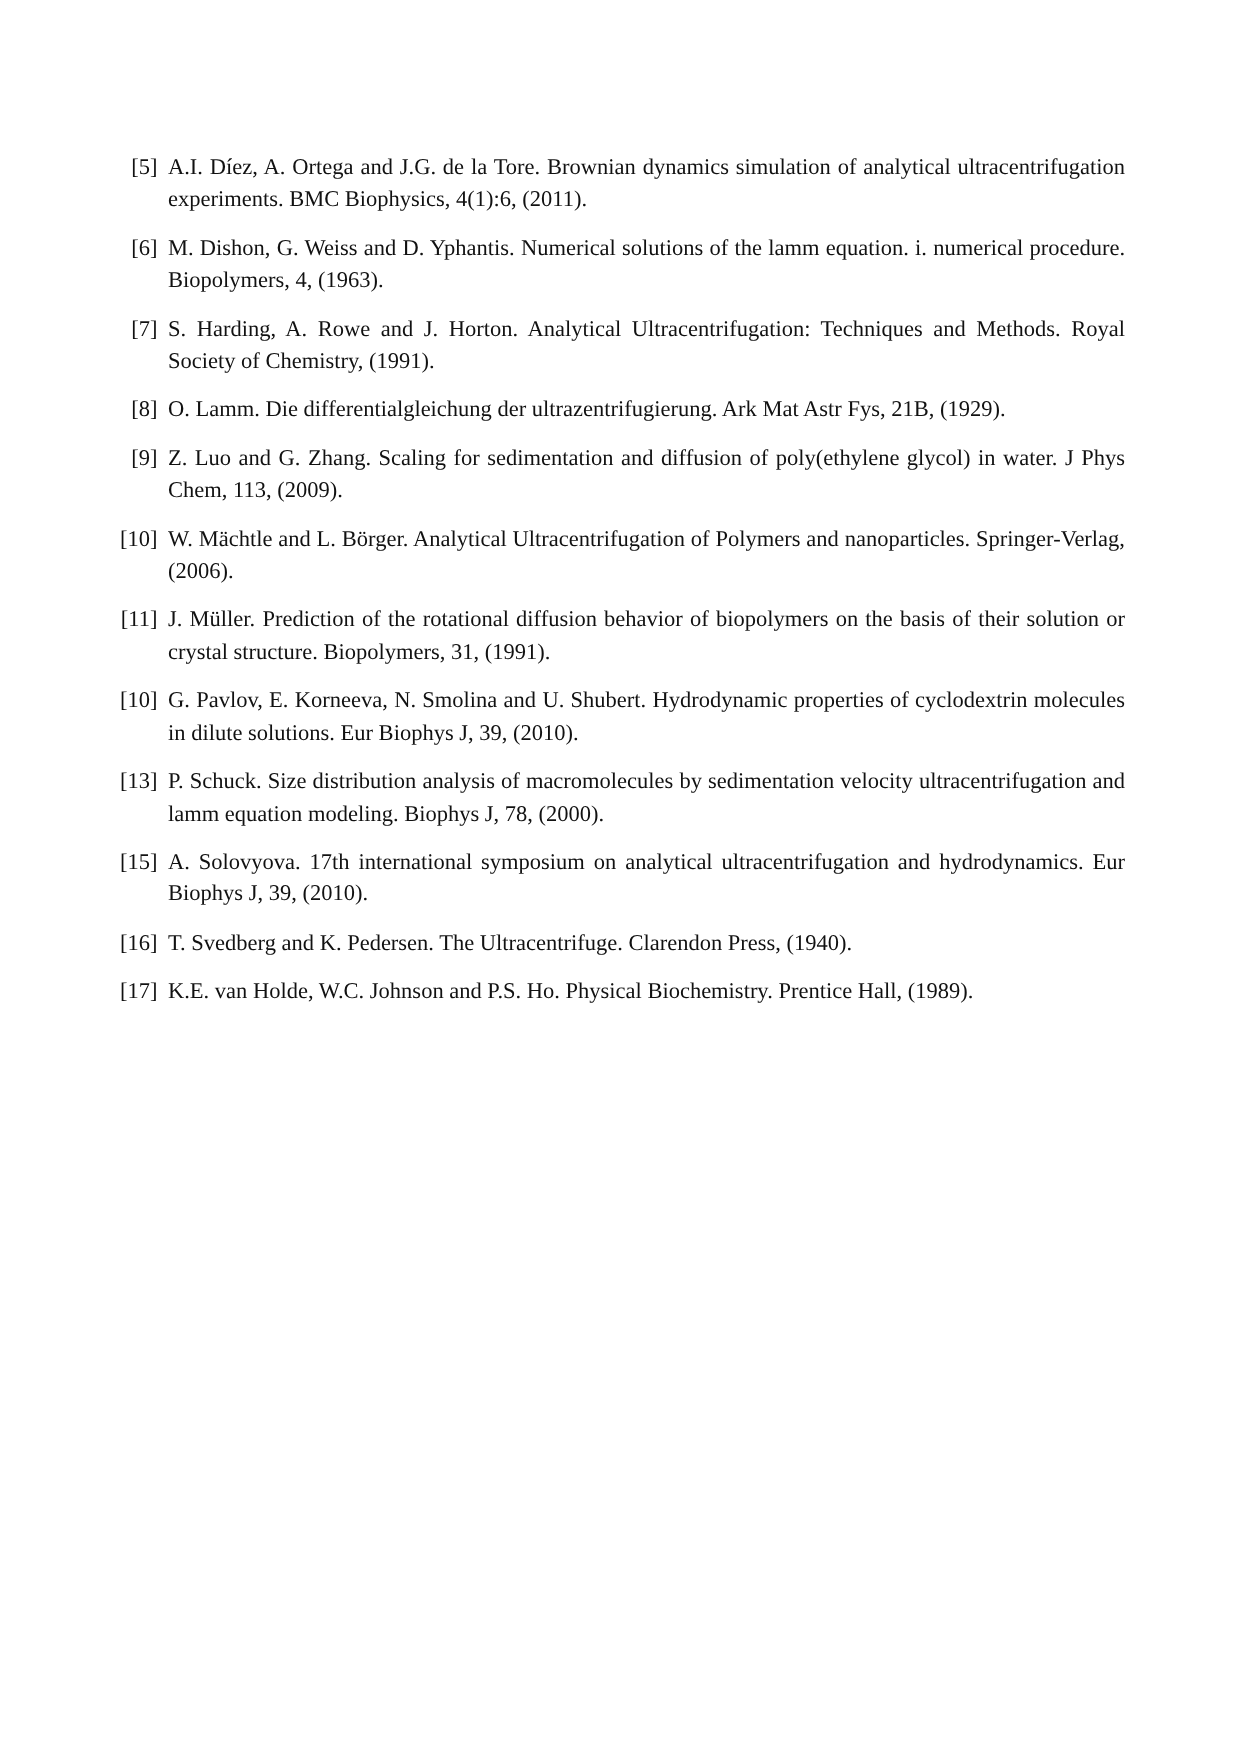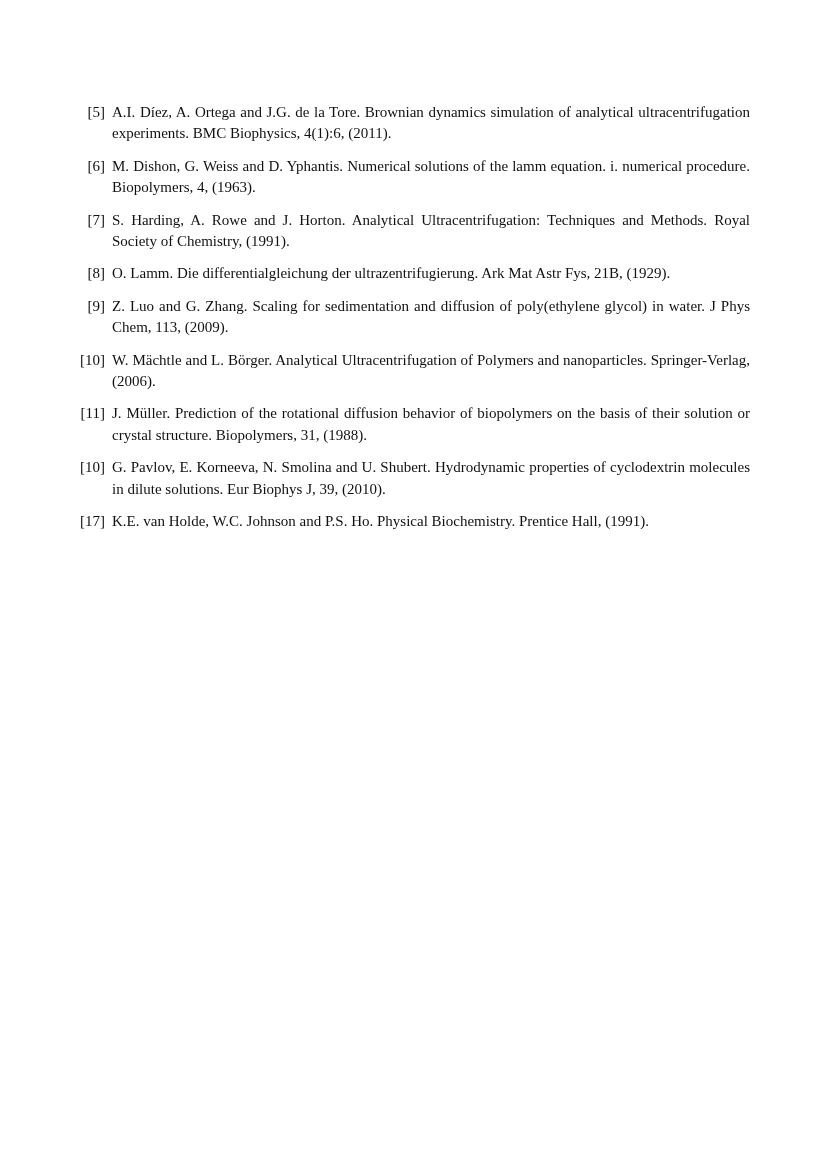--- a/index.html
+++ b/index.html
@@ -71,31 +71,43 @@
       <span class="ref-text">Z. Luo and G. Zhang. Scaling for sedimentation and diffusion of poly(ethylene glycol) in water. J Phys Chem, 113, (2009).</span>
     </div>
 
     <div class="ref-item">
       <span class="ref-label">[10]</span>
       <span class="ref-text">W. Mächtle and L. Börger. Analytical Ultracentrifugation of Polymers and nanoparticles. Springer-Verlag, (2006).</span>
     </div>
 
     <div class="ref-item">
       <span class="ref-label">[11]</span>
-      <span class="ref-text">J. Müller. Prediction of the rotational diffusion behavior of biopolymers on the basis of their solution or crystal structure. Biopolymers, 31, (1988).</span>
+      <span class="ref-text">J. Müller. Prediction of the rotational diffusion behavior of biopolymers on the basis of their solution or crystal structure. Biopolymers, 31, (1991).</span>
     </div>
 
     <div class="ref-item">
       <span class="ref-label">[10]</span>
       <span class="ref-text">G. Pavlov, E. Korneeva, N. Smolina and U. Shubert. Hydrodynamic properties of cyclodextrin molecules in dilute solutions. Eur Biophys J, 39, (2010).</span>
     </div>
 
-
-
+    <div class="ref-item">
+      <span class="ref-label">[13]</span>
+      <span class="ref-text">P. Schuck. Size distribution analysis of macromolecules by sedimentation velocity ultracentrifugation and lamm equation modeling. Biophys J, 78, (2000).</span>
+    </div>
 
 
     <div class="ref-item">
+      <span class="ref-label">[15]</span>
+      <span class="ref-text">A. Solovyova. 17th international symposium on analytical ultracentrifugation and hydrodynamics. Eur Biophys J, 39, (2010).</span>
+    </div>
+
+    <div class="ref-item">
+      <span class="ref-label">[16]</span>
+      <span class="ref-text">T. Svedberg and K. Pedersen. The Ultracentrifuge. Clarendon Press, (1940).</span>
+    </div>
+
+    <div class="ref-item">
       <span class="ref-label">[17]</span>
-      <span class="ref-text">K.E. van Holde, W.C. Johnson and P.S. Ho. Physical Biochemistry. Prentice Hall, (1991).</span>
+      <span class="ref-text">K.E. van Holde, W.C. Johnson and P.S. Ho. Physical Biochemistry. Prentice Hall, (1989).</span>
     </div>
 
   </div>
 </div>
 
 </body></html>

